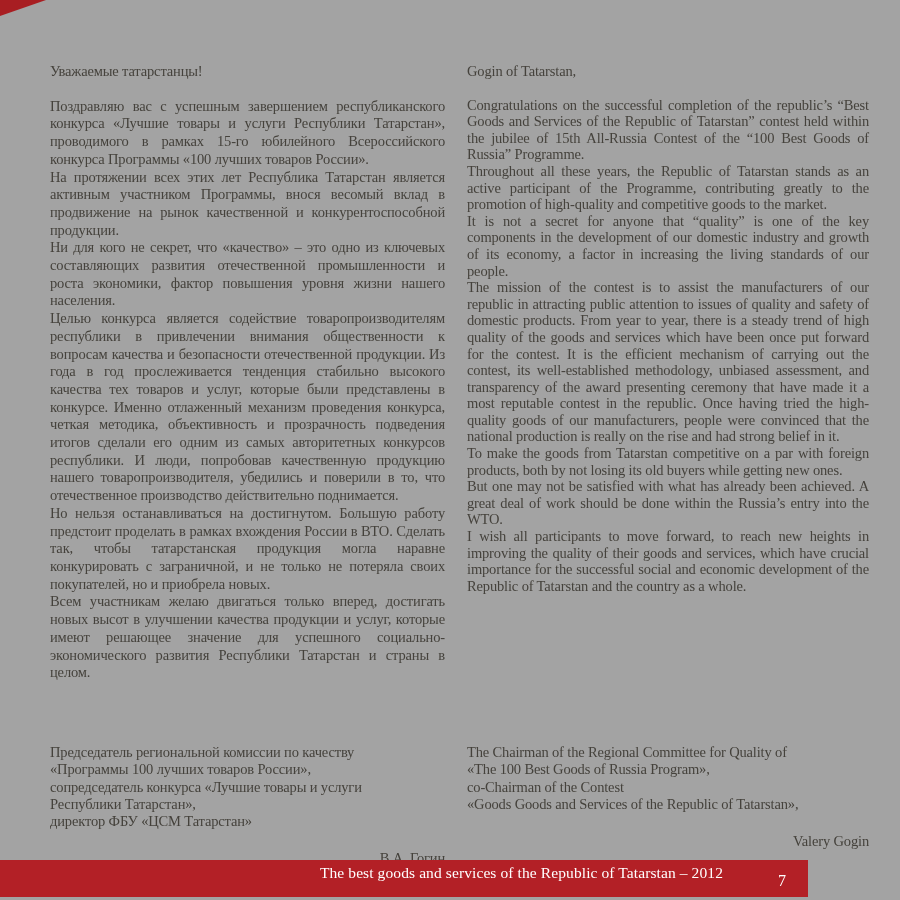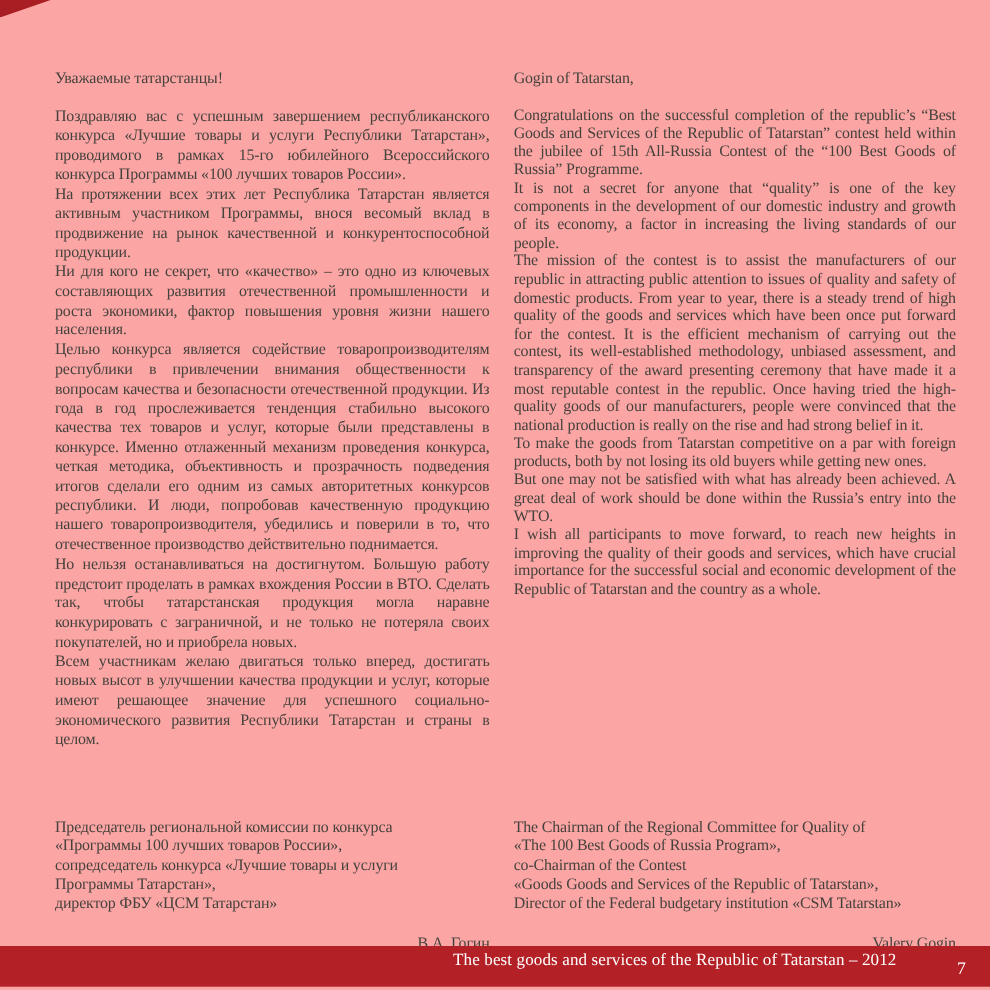--- a/index.html
+++ b/index.html
@@ -1,20 +1,20 @@
 <!DOCTYPE html>
 <html><head>
 <meta charset="utf-8">
 <style>
   html,body{margin:0;padding:0;background:#e8e8e8;}
   .page{
     position:relative;
     width:900px;height:900px;
     margin:0 auto;
-    background:#fca5a5;
+    background:#a3a3a3;
     font-family:"Liberation Serif", serif;
     color:#45423c;
     overflow:hidden;
   }
   .corner-triangle{
     position:absolute;left:0;top:0;
     width:46px;height:16px;
     background:#a81e22;
     clip-path:polygon(0 0,100% 0,0 100%);
   }
@@ -31,21 +31,21 @@
     position:absolute;top:744px;
     font-size:14.5px;line-height:17.3px;
     letter-spacing:-0.15px;
   }
   .sig-ru{left:50px;width:395px;}
   .sig-en{left:467px;width:402px;}
   .sig div{margin:0;}
   .sig .sig-name{text-align:right;margin-top:20px;}
   .footer-bar{
     position:absolute;left:0;top:860px;
-    width:900px;height:37px;
+    width:808px;height:37px;
     background:#b32026;
   }
   .footer-title{
     position:absolute;right:85px;top:3px;
     color:#ffffff;font-size:15.5px;line-height:20px;
     letter-spacing:0.1px;
   }
   .footer-page-number{
     position:absolute;right:22px;top:12px;
     color:#ffffff;font-size:16px;line-height:18px;
@@ -64,42 +64,42 @@
     <p class="body-par">На протяжении всех этих лет Республика Татарстан является активным участником Программы, внося весомый вклад в продвижение на рынок качественной и конкурентоспособной продукции.</p>
     <p class="body-par">Ни для кого не секрет, что «качество» – это одно из ключевых составляющих развития отечественной промышленности и роста экономики, фактор повышения уровня жизни нашего населения.</p>
     <p class="body-par">Целью конкурса является содействие товаропроизводителям республики в привлечении внимания общественности к вопросам качества и безопасности отечественной продукции. Из года в год прослеживается тенденция стабильно высокого качества тех товаров и услуг, которые были представлены в конкурсе. Именно отлаженный механизм проведения конкурса, четкая методика, объективность и прозрачность подведения итогов сделали его одним из самых авторитетных конкурсов республики. И люди, попробовав качественную продукцию нашего товаропроизводителя, убедились и поверили в то, что отечественное производство действительно поднимается.</p>
     <p class="body-par">Но нельзя останавливаться на достигнутом. Большую работу предстоит проделать в рамках вхождения России в ВТО. Сделать так, чтобы татарстанская продукция могла наравне конкурировать с заграничной, и не только не потеряла своих покупателей, но и приобрела новых.</p>
     <p class="body-par">Всем участникам желаю двигаться только вперед, достигать новых высот в улучшении качества продукции и услуг, которые имеют решающее значение для успешного социально-экономического развития Республики Татарстан и страны в целом.</p>
   </div>
 
   <div class="col col-en">
     <p class="greeting">Gogin of Tatarstan,</p>
     <p class="body-par">Congratulations on the successful completion of the republic’s “Best Goods and Services of the Republic of Tatarstan” contest held within the jubilee of 15th All-Russia Contest of the “100 Best Goods of Russia” Programme.</p>
+    <p class="body-par">Throughout all these years, the Republic of Tatarstan stands as an active participant of the Programme, contributing greatly to the promotion of high-quality and competitive goods to the market.</p>
     <p class="body-par">It is not a secret for anyone that “quality” is one of the key components in the development of our domestic industry and growth of its economy, a factor in increasing the living standards of our people.</p>
     <p class="body-par">The mission of the contest is to assist the manufacturers of our republic in attracting public attention to issues of quality and safety of domestic products. From year to year, there is a steady trend of high quality of the goods and services which have been once put forward for the contest. It is the efficient mechanism of carrying out the contest, its well-established methodology, unbiased assessment, and transparency of the award presenting ceremony that have made it a most reputable contest in the republic. Once having tried the high-quality goods of our manufacturers, people were convinced that the national production is really on the rise and had strong belief in it.</p>
     <p class="body-par">To make the goods from Tatarstan competitive on a par with foreign products, both by not losing its old buyers while getting new ones.</p>
     <p class="body-par">But one may not be satisfied with what has already been achieved. A great deal of work should be done within the Russia’s entry into the WTO.</p>
     <p class="body-par">I wish all participants to move forward, to reach new heights in improving the quality of their goods and services, which have crucial importance for the successful social and economic development of the Republic of Tatarstan and the country as a whole.</p>
   </div>
 
   <div class="sig sig-ru">
-    <div>Председатель региональной комиссии по конкурса</div>
+    <div>Председатель региональной комиссии по качеству</div>
     <div>«Программы 100 лучших товаров России»,</div>
     <div>сопредседатель конкурса «Лучшие товары и услуги</div>
-    <div>Программы Татарстан»,</div>
+    <div>Республики Татарстан»,</div>
     <div>директор ФБУ «ЦСМ Татарстан»</div>
     <div class="sig-name">В.А. Гогин</div>
   </div>
 
   <div class="sig sig-en">
     <div>The Chairman of the Regional Committee for Quality of</div>
     <div>«The 100 Best Goods of Russia Program»,</div>
     <div>co-Chairman of the Contest</div>
     <div>«Goods Goods and Services of the Republic of Tatarstan»,</div>
-    <div>Director of the Federal budgetary institution «CSM Tatarstan»</div>
     <div class="sig-name">Valery Gogin</div>
   </div>
 
   <div class="footer-bar">
     <div class="footer-title">The best goods and services of the Republic of Tatarstan – 2012</div>
     <div class="footer-page-number">7</div>
   </div>
 
 </div>
 

